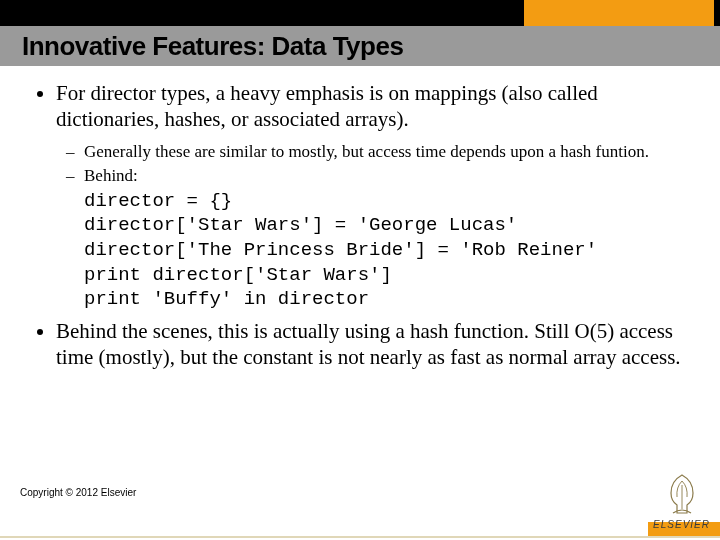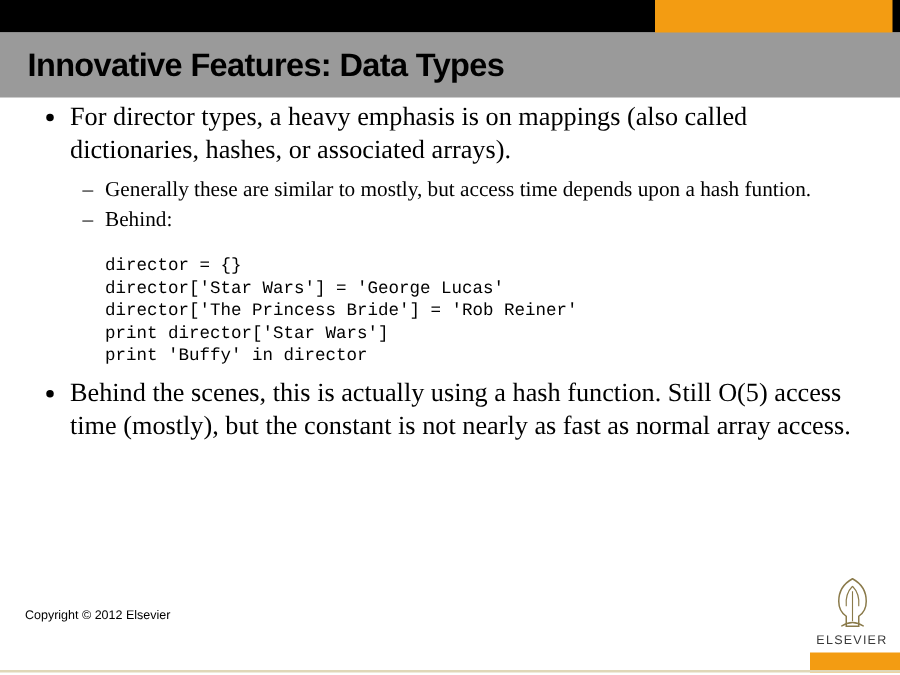--- a/index.html
+++ b/index.html
@@ -1,30 +1,30 @@
 <!DOCTYPE html>
 <html><head>
 <meta charset="utf-8">
 <style>
   * { margin: 0; padding: 0; box-sizing: border-box; }
   html, body { width: 720px; height: 540px; background: #fff; font-family: "Times New Roman", Times, serif; color: #000; }
   .slide { position: relative; width: 720px; height: 540px; }
   .topbar { position: absolute; top: 0; left: 0; width: 720px; height: 26px; background: #000; }
   .orange { position: absolute; top: 0; right: 6px; width: 190px; height: 48px; background: #f39c12; }
-  .titlebar { position: absolute; top: 26px; left: 0; width: 720px; height: 52px; background: #9a9a9a; display: flex; align-items: center; }
+  .titlebar { position: absolute; top: 26px; left: 0; width: 720px; height: 40px; background: #9a9a9a; display: flex; align-items: center; }
   .title { font-family: Arial, Helvetica, sans-serif; font-weight: 900; font-size: 26px; color: #000; padding-left: 22px; letter-spacing: -0.5px; }
   .body { position: absolute; top: 80px; left: 32px; right: 28px; }
   ul.main { list-style: disc; padding-left: 24px; }
   ul.main > li { font-size: 21px; line-height: 1.25; margin-bottom: 6px; }
   ul.sub { list-style: none; padding-left: 28px; margin-top: 8px; }
   ul.sub > li { font-size: 17px; line-height: 1.3; margin-bottom: 2px; position: relative; }
   ul.sub > li.dashed::before { content: "–"; position: absolute; left: -18px; }
-  .code { font-family: "Courier New", Courier, monospace; font-size: 14px; line-height: 1.3; white-space: pre; padding-left: 28px; margin-top: 17px; margin-bottom: 6px; }
+  .code { font-family: "Courier New", Courier, monospace; font-size: 19px; line-height: 1.3; white-space: pre; padding-left: 28px; margin-top: 2px; margin-bottom: 6px; }
   .copyright { position: absolute; bottom: 42px; left: 20px; font-family: Arial, Helvetica, sans-serif; font-size: 10px; color: #000; }
-  .logo { position: absolute; bottom: 22px; right: 10px; text-align: center; }
+  .logo { position: absolute; bottom: 10px; right: 10px; text-align: center; font-style: italic; }
   .logo-mark { width: 46px; height: 46px; margin: 0 auto 2px; position: relative; }
   .logo-mark svg { width: 46px; height: 46px; }
   .logo-text { font-family: Arial, Helvetica, sans-serif; font-size: 10px; letter-spacing: 1px; color: #3a3a3a; }
   .footer-line { position: absolute; left: 0; bottom: 2px; width: 720px; height: 2px; background: #e0d7b8; }
   .footer-orange { position: absolute; right: 0; bottom: 2px; width: 72px; height: 16px; background: #f39c12; }
 </style>
 </head>
 <body>
 <div class="slide">
 

